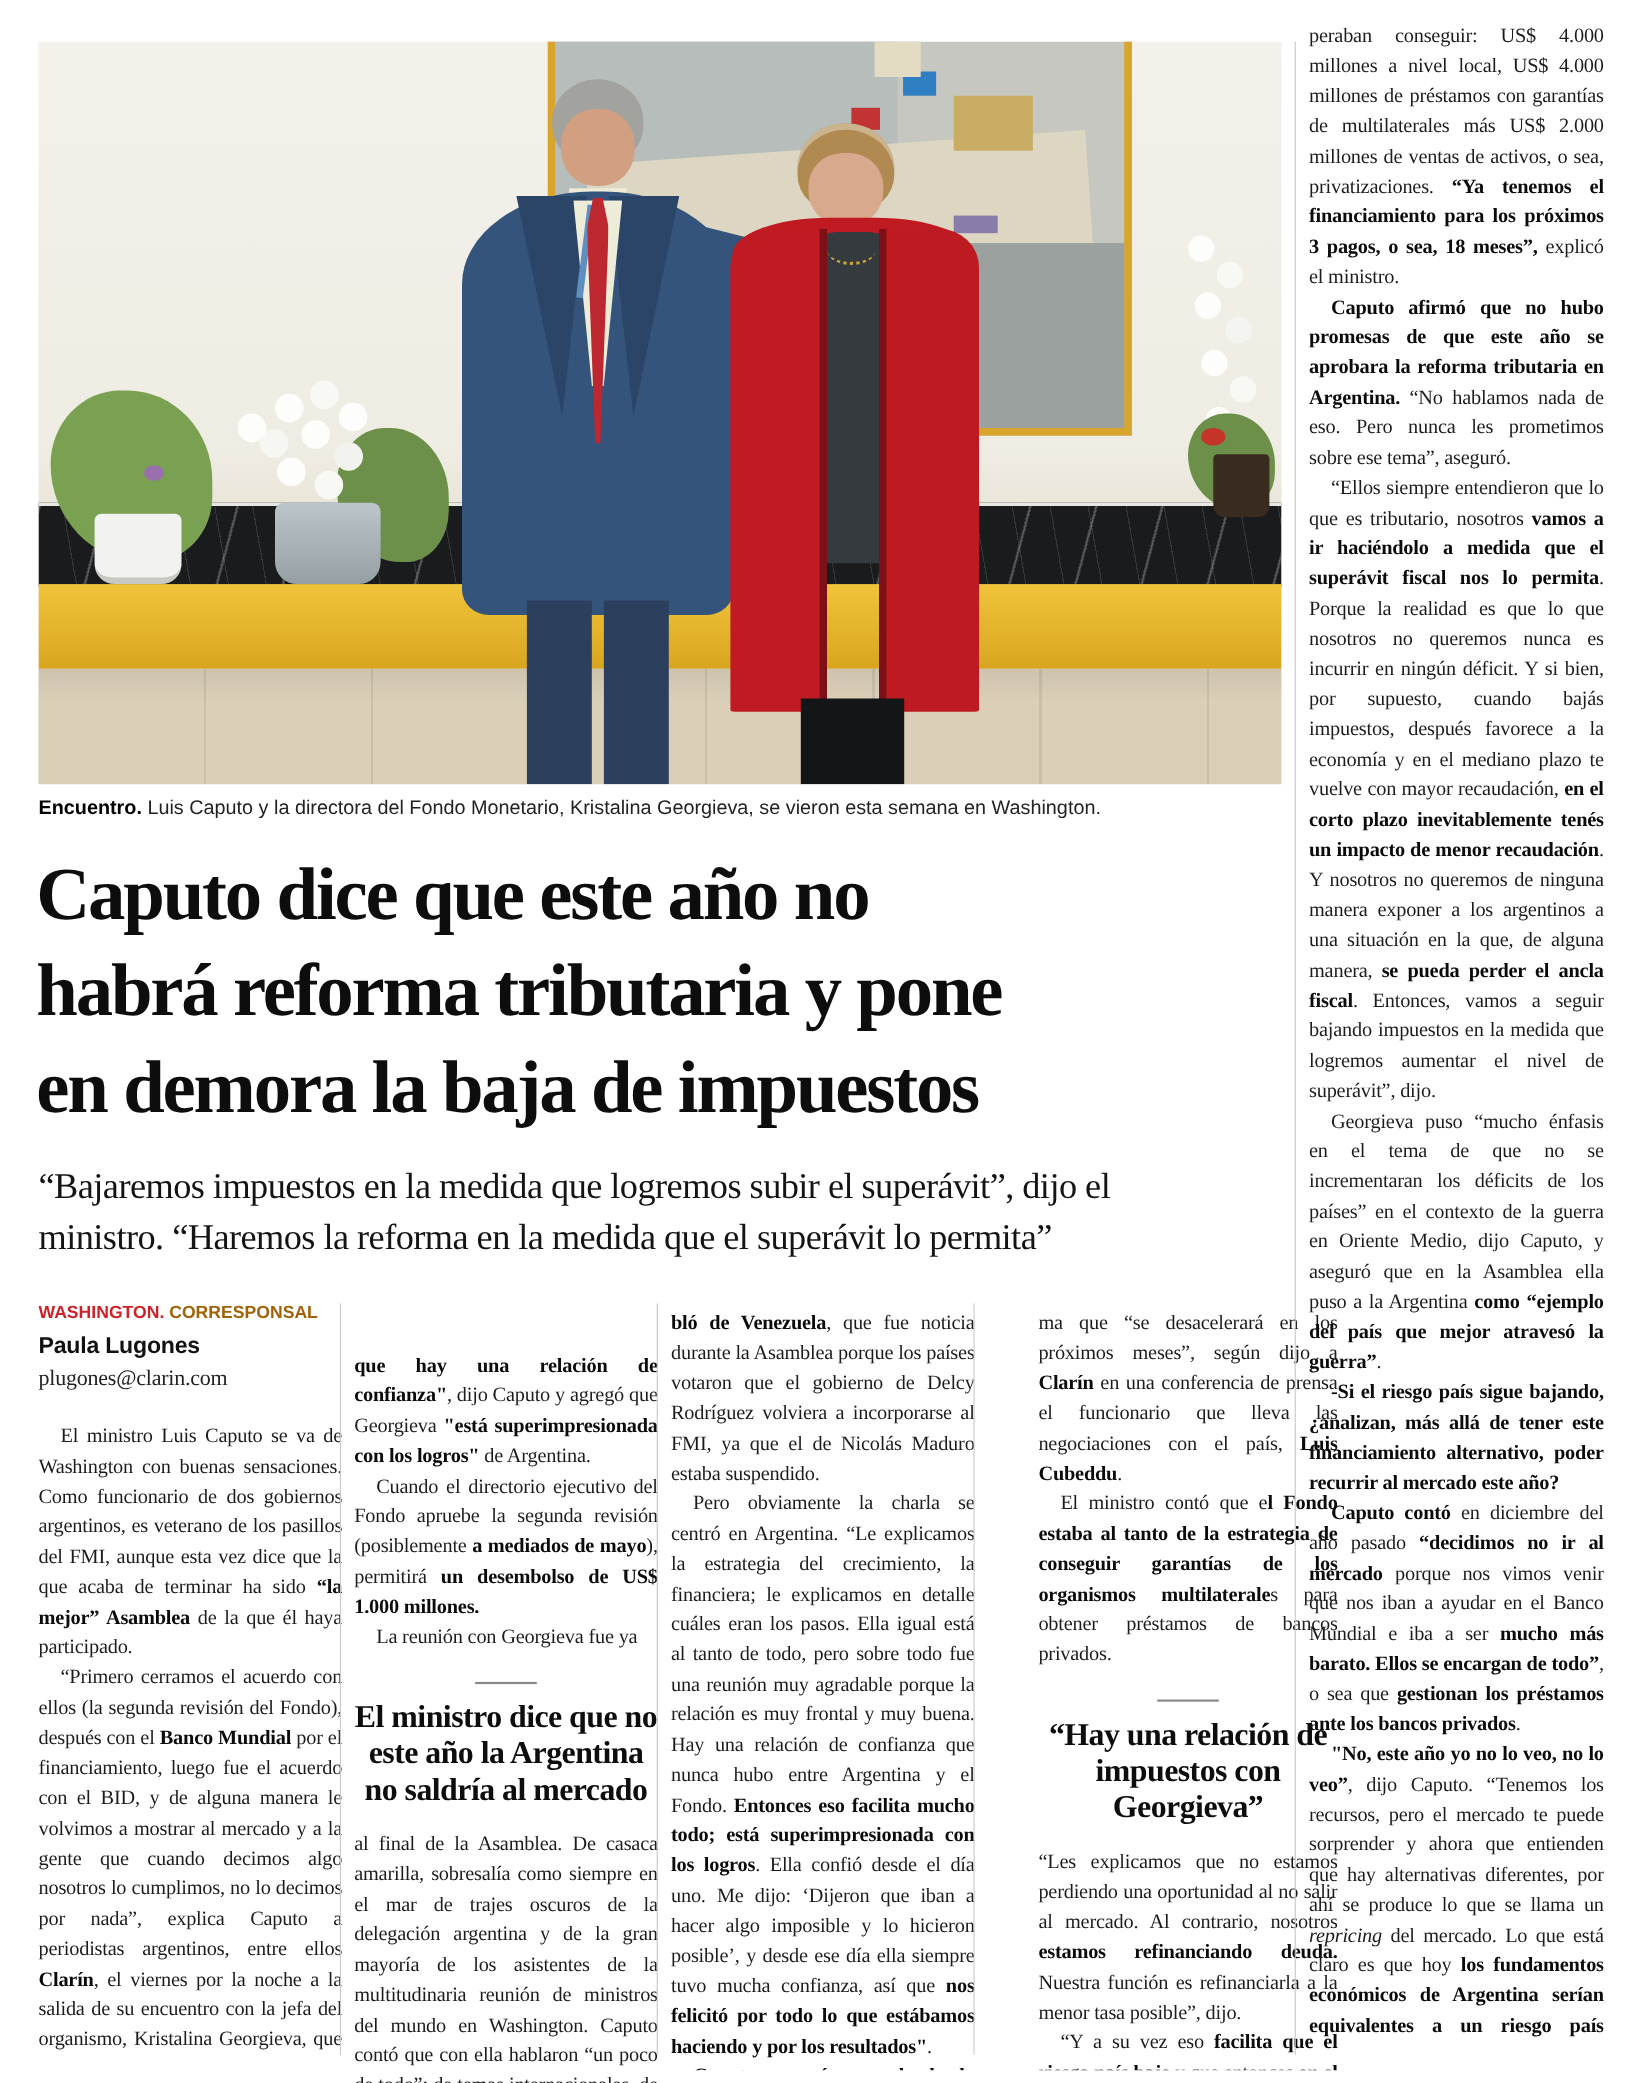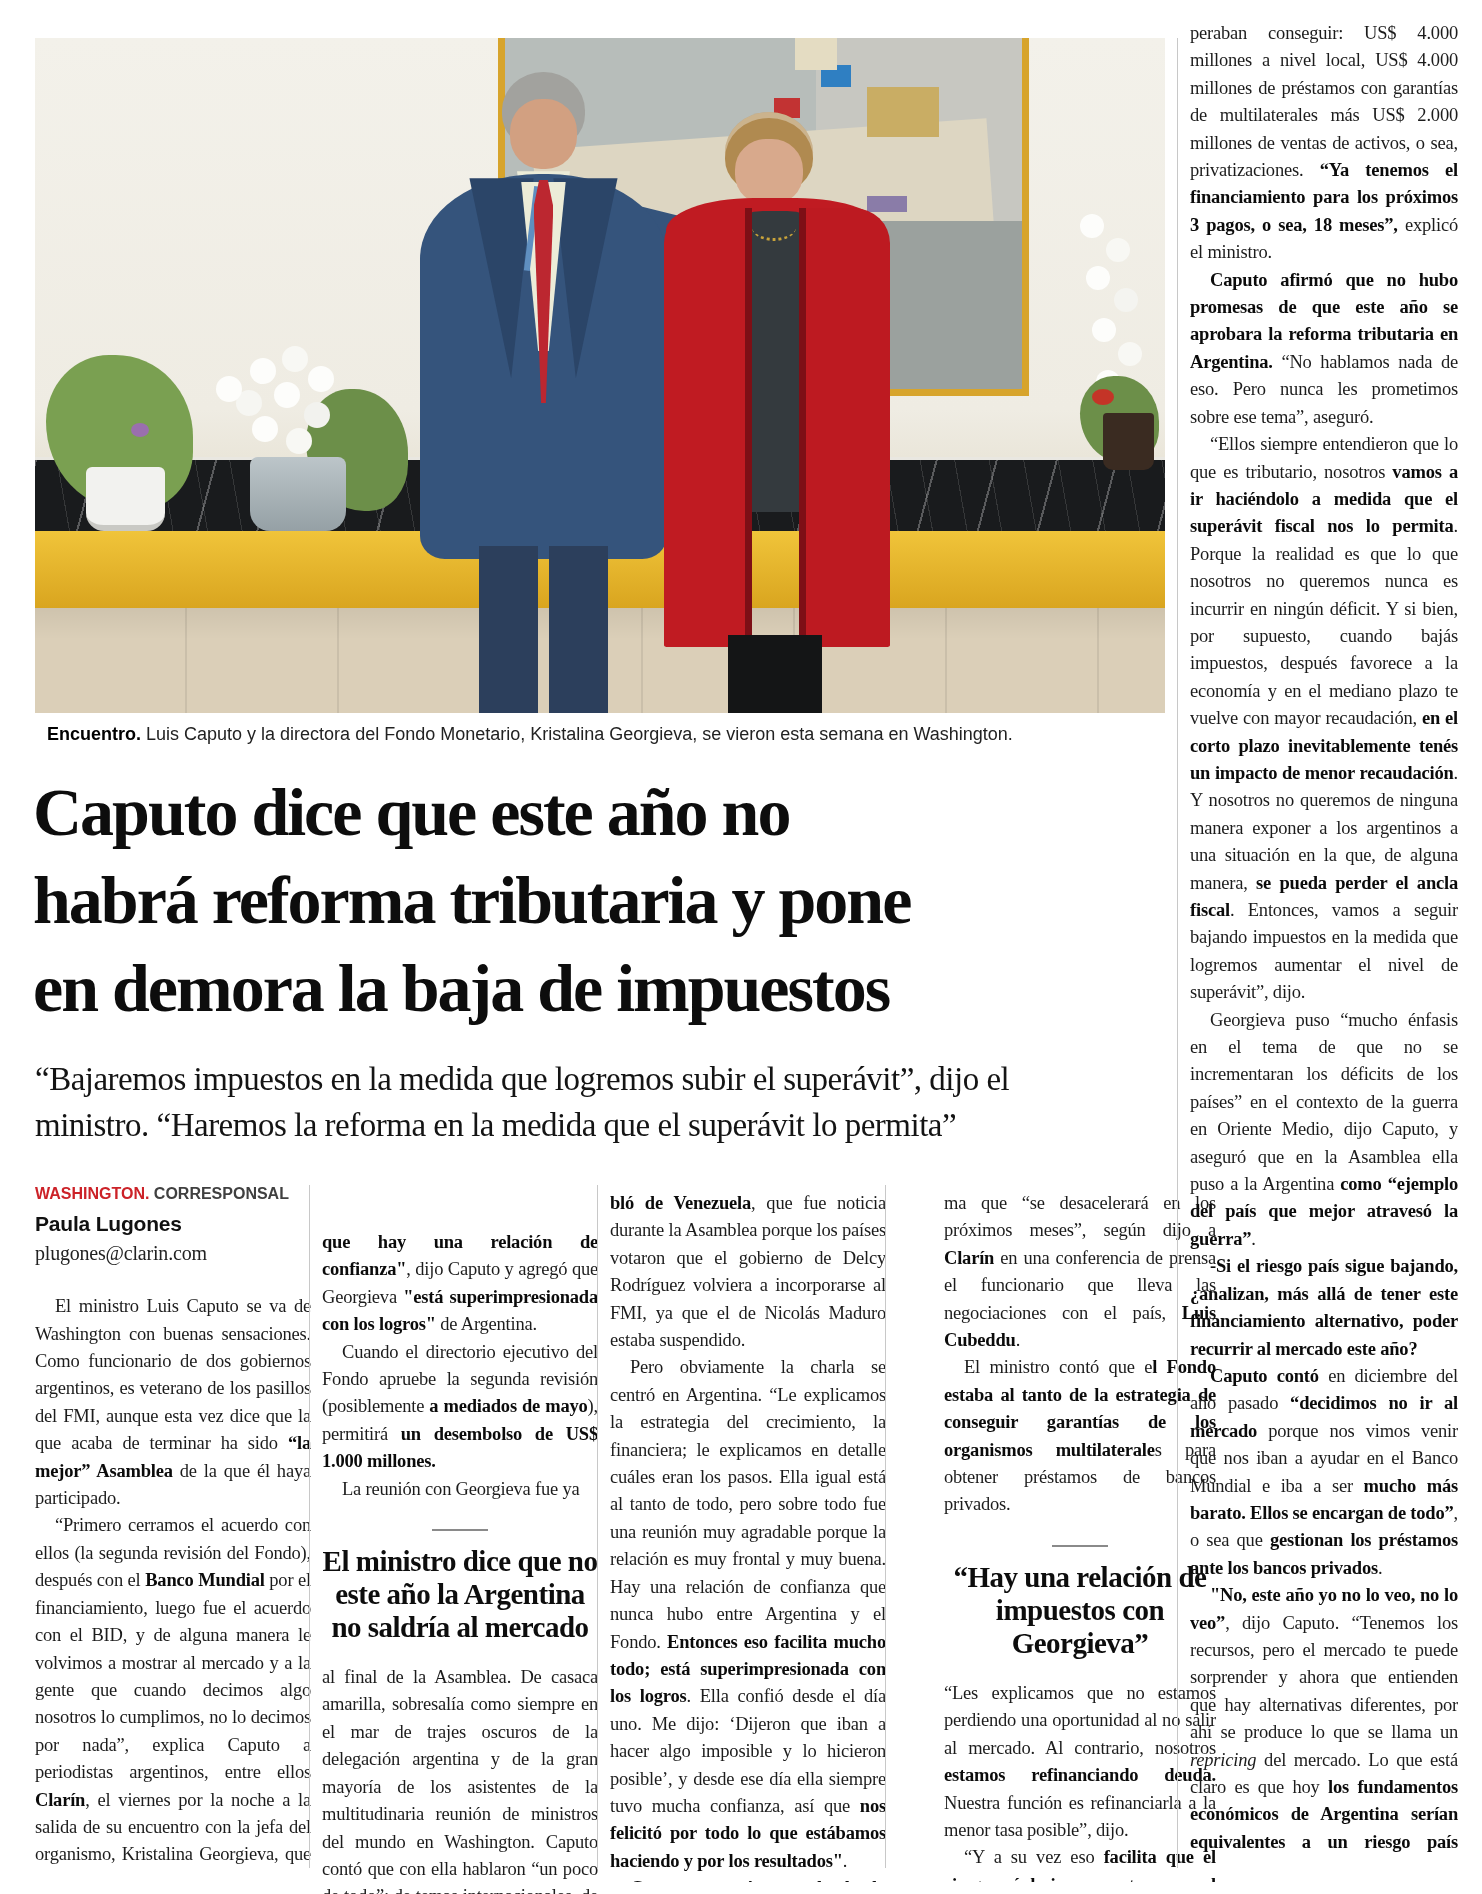--- a/index.html
+++ b/index.html
@@ -46,31 +46,31 @@
   .w-top{left:30%;top:16.5%;width:40%;height:50%;background:#343a3e;border-radius:40% 40% 0 0/14% 14% 0 0;}
   .w-shoulders{left:13%;top:14.2%;width:74%;height:11%;background:#c01b22;border-radius:50%/62%;}
   .w-jacketL{left:12%;top:16%;width:30%;height:73%;background:#c01b22;border-radius:40% 0 4px 4px/8% 0 2px 2px;
              border-right:7px solid #7d0f16;box-sizing:border-box;}
   .w-jacketR{left:58%;top:16%;width:31%;height:73%;background:#bd1a21;border-radius:0 40% 4px 4px/0 8% 2px 2px;
              border-left:7px solid #7d0f16;box-sizing:border-box;}
   .w-necklace{left:42%;top:17%;width:15%;height:4%;border-bottom:3px dotted #c9a33a;border-radius:50%;}
   .w-legs{left:34%;top:87%;width:32%;height:13%;background:#141516;}
   
   #caption{position:absolute;left:35px;top:722px;width:1130px;font-family:"Liberation Sans",sans-serif;
-           font-size:18px;line-height:24px;color:#222;margin-left:12px;}
+           font-size:18px;line-height:24px;color:#222;}
   #caption b{color:#000;}
   
   #headline{position:absolute;left:33px;top:768px;width:1140px;font-weight:bold;color:#0d0d0d;
             font-size:68px;line-height:88px;letter-spacing:-2px;white-space:pre-line;
             font-family:"Liberation Serif",serif;}
   #subhead{position:absolute;left:35px;top:1056px;width:1140px;font-size:33px;line-height:46px;
            letter-spacing:-0.5px;color:#141414;white-space:pre-line;}
   
   #kicker{font-family:"Liberation Sans",sans-serif;font-size:16px;font-weight:bold;letter-spacing:0;}
-  #kicker .loc{color:#cc2228;} #kicker .role{color:#404040;}
+  #kicker .loc{color:#cc2228;} #kicker .role{color:#a16207;}
   #author{font-family:"Liberation Sans",sans-serif;font-size:21px;font-weight:bold;color:#111;margin-top:3px;}
   #email{font-size:20px;color:#222;margin-top:2px;margin-bottom:26px;}
   
   .col{position:absolute;overflow:hidden;font-size:18.5px;line-height:27.4px;text-align:justify;
        letter-spacing:-0.2px;color:#1c1c1c;}
   .col p{margin:0;text-indent:20px;}
   .col p.noind{text-indent:0;}
   .col b{color:#0b0b0b;}
   #col1{left:35px;top:1180px;width:276px;height:690px;}
   #col2{left:322px;top:1229px;width:276px;height:692px;}

